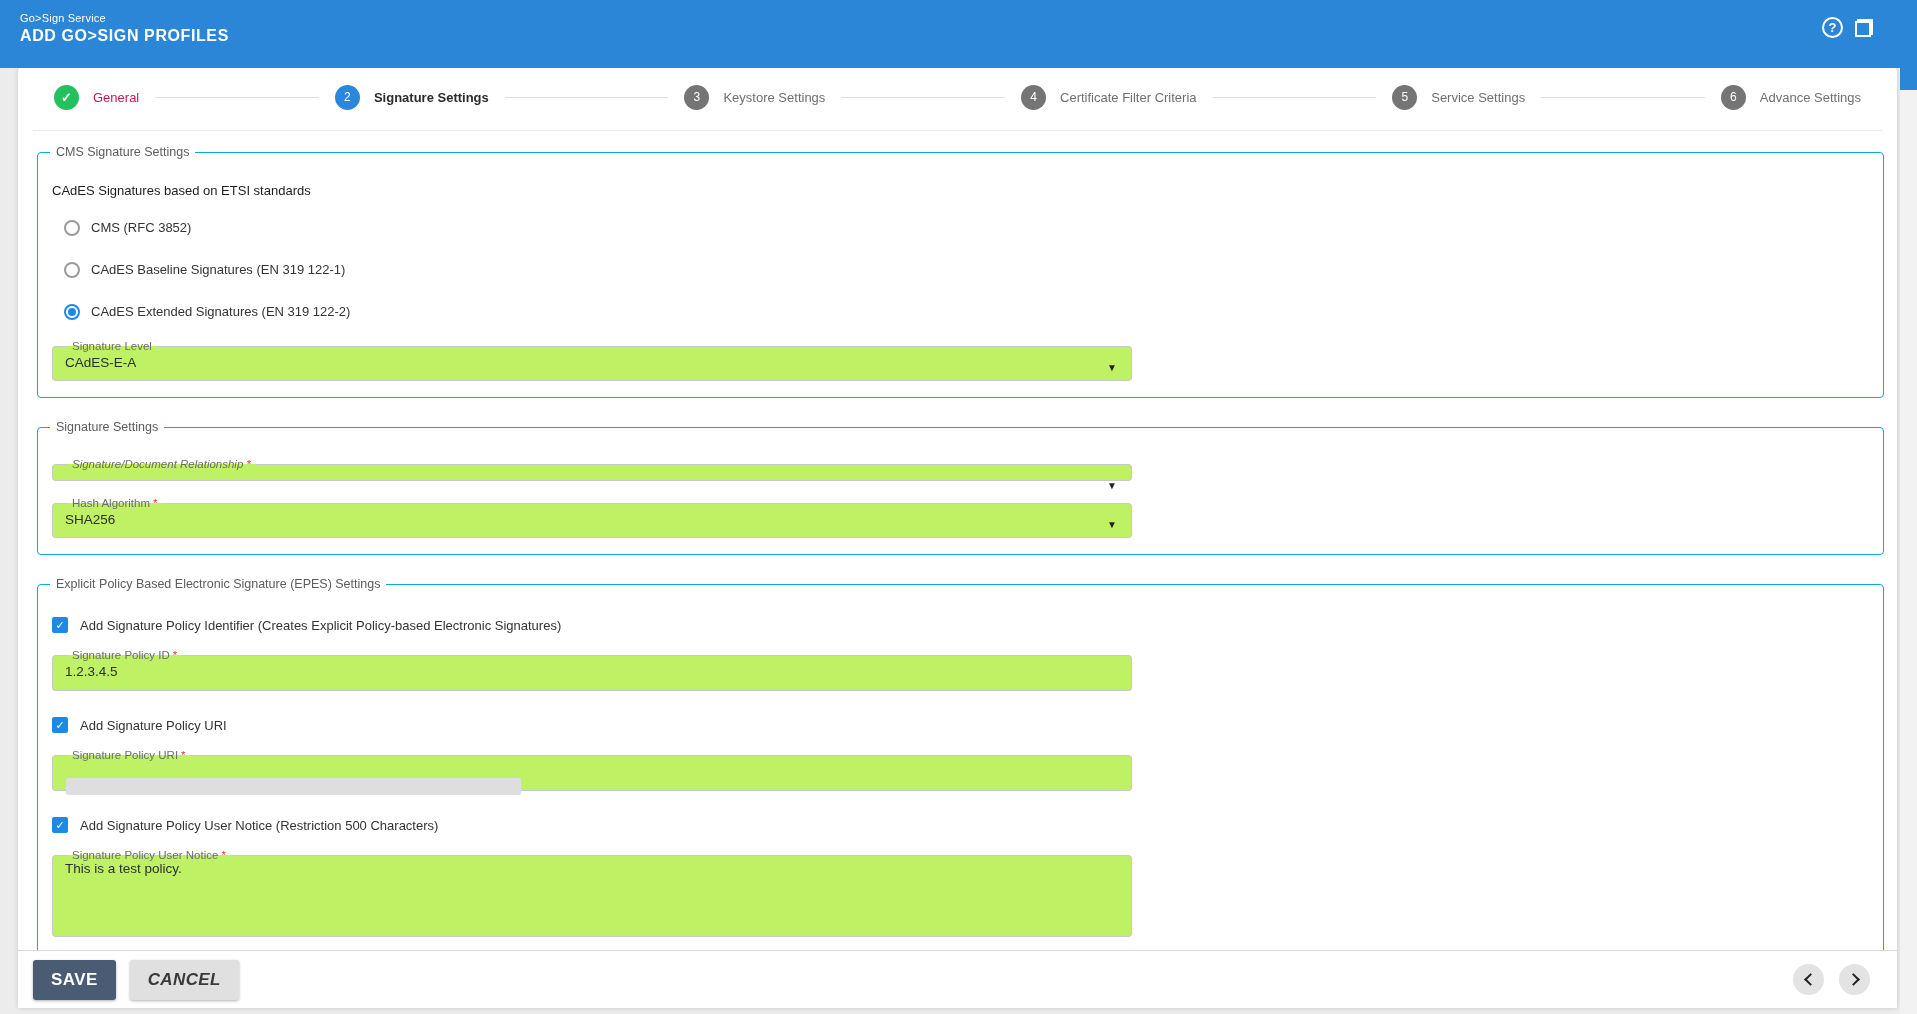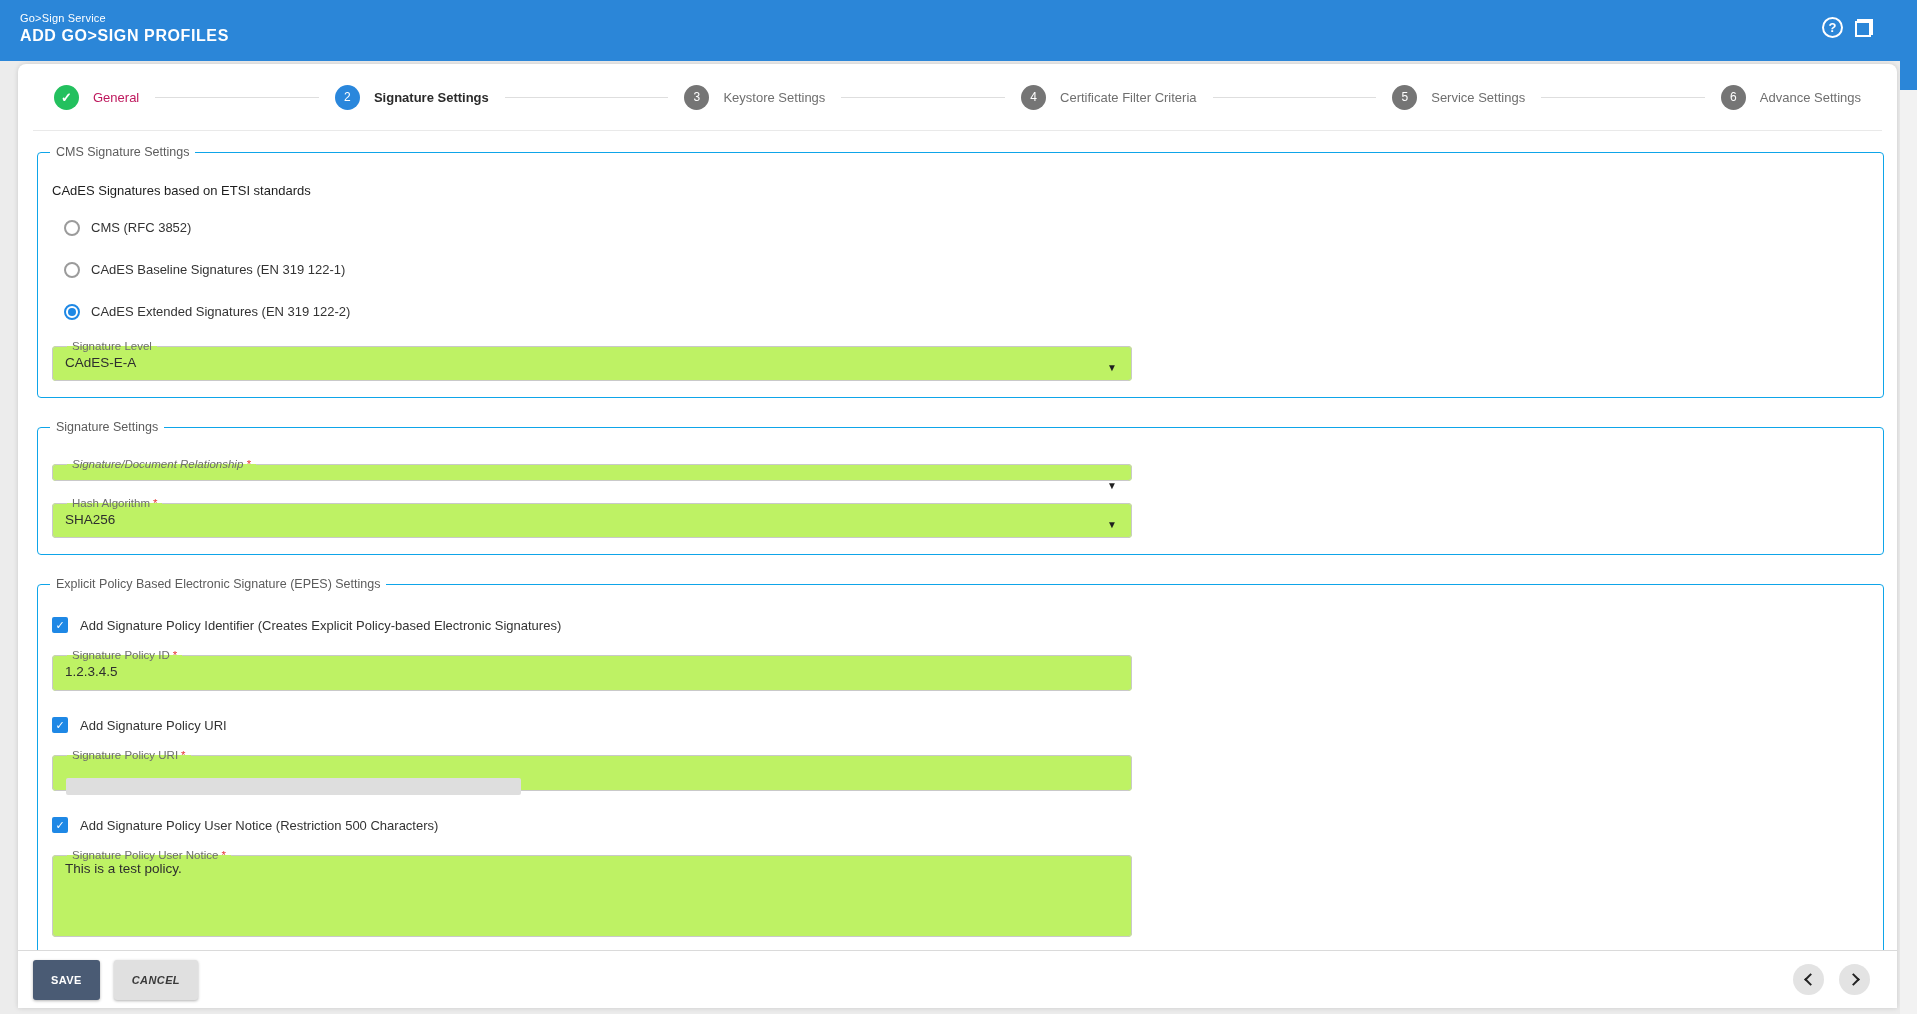--- a/index.html
+++ b/index.html
@@ -6,21 +6,21 @@
   html, body { width: 1917px; height: 1014px; overflow: hidden; }
   body {
     font-family: "Liberation Sans", sans-serif;
     background: #ececec;
     position: relative;
     color: #333;
   }
 
   
   .app-header {
-    position: absolute; top: 0; left: 0; right: 0; height: 61px;
+    position: absolute; top: 0; left: 0; right: 0; height: 68px;
     background: #2B86D8; z-index: 5;
     display: flex; align-items: flex-start; justify-content: space-between;
     padding: 10px 44px 0 20px;
   }
   .hdr-app-name { color: #ffffff; font-size: 11px; letter-spacing: .2px; margin-top: 2px; }
   .hdr-title { color: #ffffff; font-size: 16px; font-weight: bold; letter-spacing: .6px; margin-top: 3px; }
   .hdr-icons { display: flex; align-items: center; gap: 12px; margin-top: 7px; }
   .help-icon {
     width: 21px; height: 21px; border: 2px solid #fff; border-radius: 50%;
     color: #fff; font-size: 13px; font-weight: bold; text-align: center; line-height: 17px;
@@ -112,21 +112,21 @@
     color: #fff; font-size: 11px; text-align: center; line-height: 16px; flex: 0 0 auto;
   }
   .checkbox::after { content: "✓"; }
   .check-label { font-size: 13px; color: #333; }
 
   
   .footer-divider { height: 1px; background: #dadada; flex: 0 0 auto; }
   .footer { height: 57px; flex: 0 0 auto; display: flex; align-items: center; padding: 0 12px 0 15px; }
   .btn {
     height: 40px; border: none; border-radius: 3px; font-family: inherit;
-    font-size: 11px; font-weight: bold; letter-spacing: .4px; cursor: pointer;
+    font-size: 17px; font-weight: bold; letter-spacing: .4px; cursor: pointer;
     box-shadow: 0 1px 3px rgba(0,0,0,.3); padding: 0 18px;
   }
   .btn-save { background: #4A5B74; color: #ffffff; }
   .btn-cancel { background: #e0e0e0; color: #3a3a3a; margin-left: 14px; font-style: italic; }
   .nav { margin-left: auto; display: flex; gap: 15px; padding-right: 15px; }
   .nav-btn {
     width: 31px; height: 31px; border-radius: 50%; background: #e3e3e3;
     display: flex; align-items: center; justify-content: center; cursor: pointer; border: none;
   }
   .chev { width: 9px; height: 9px; display: block; }

